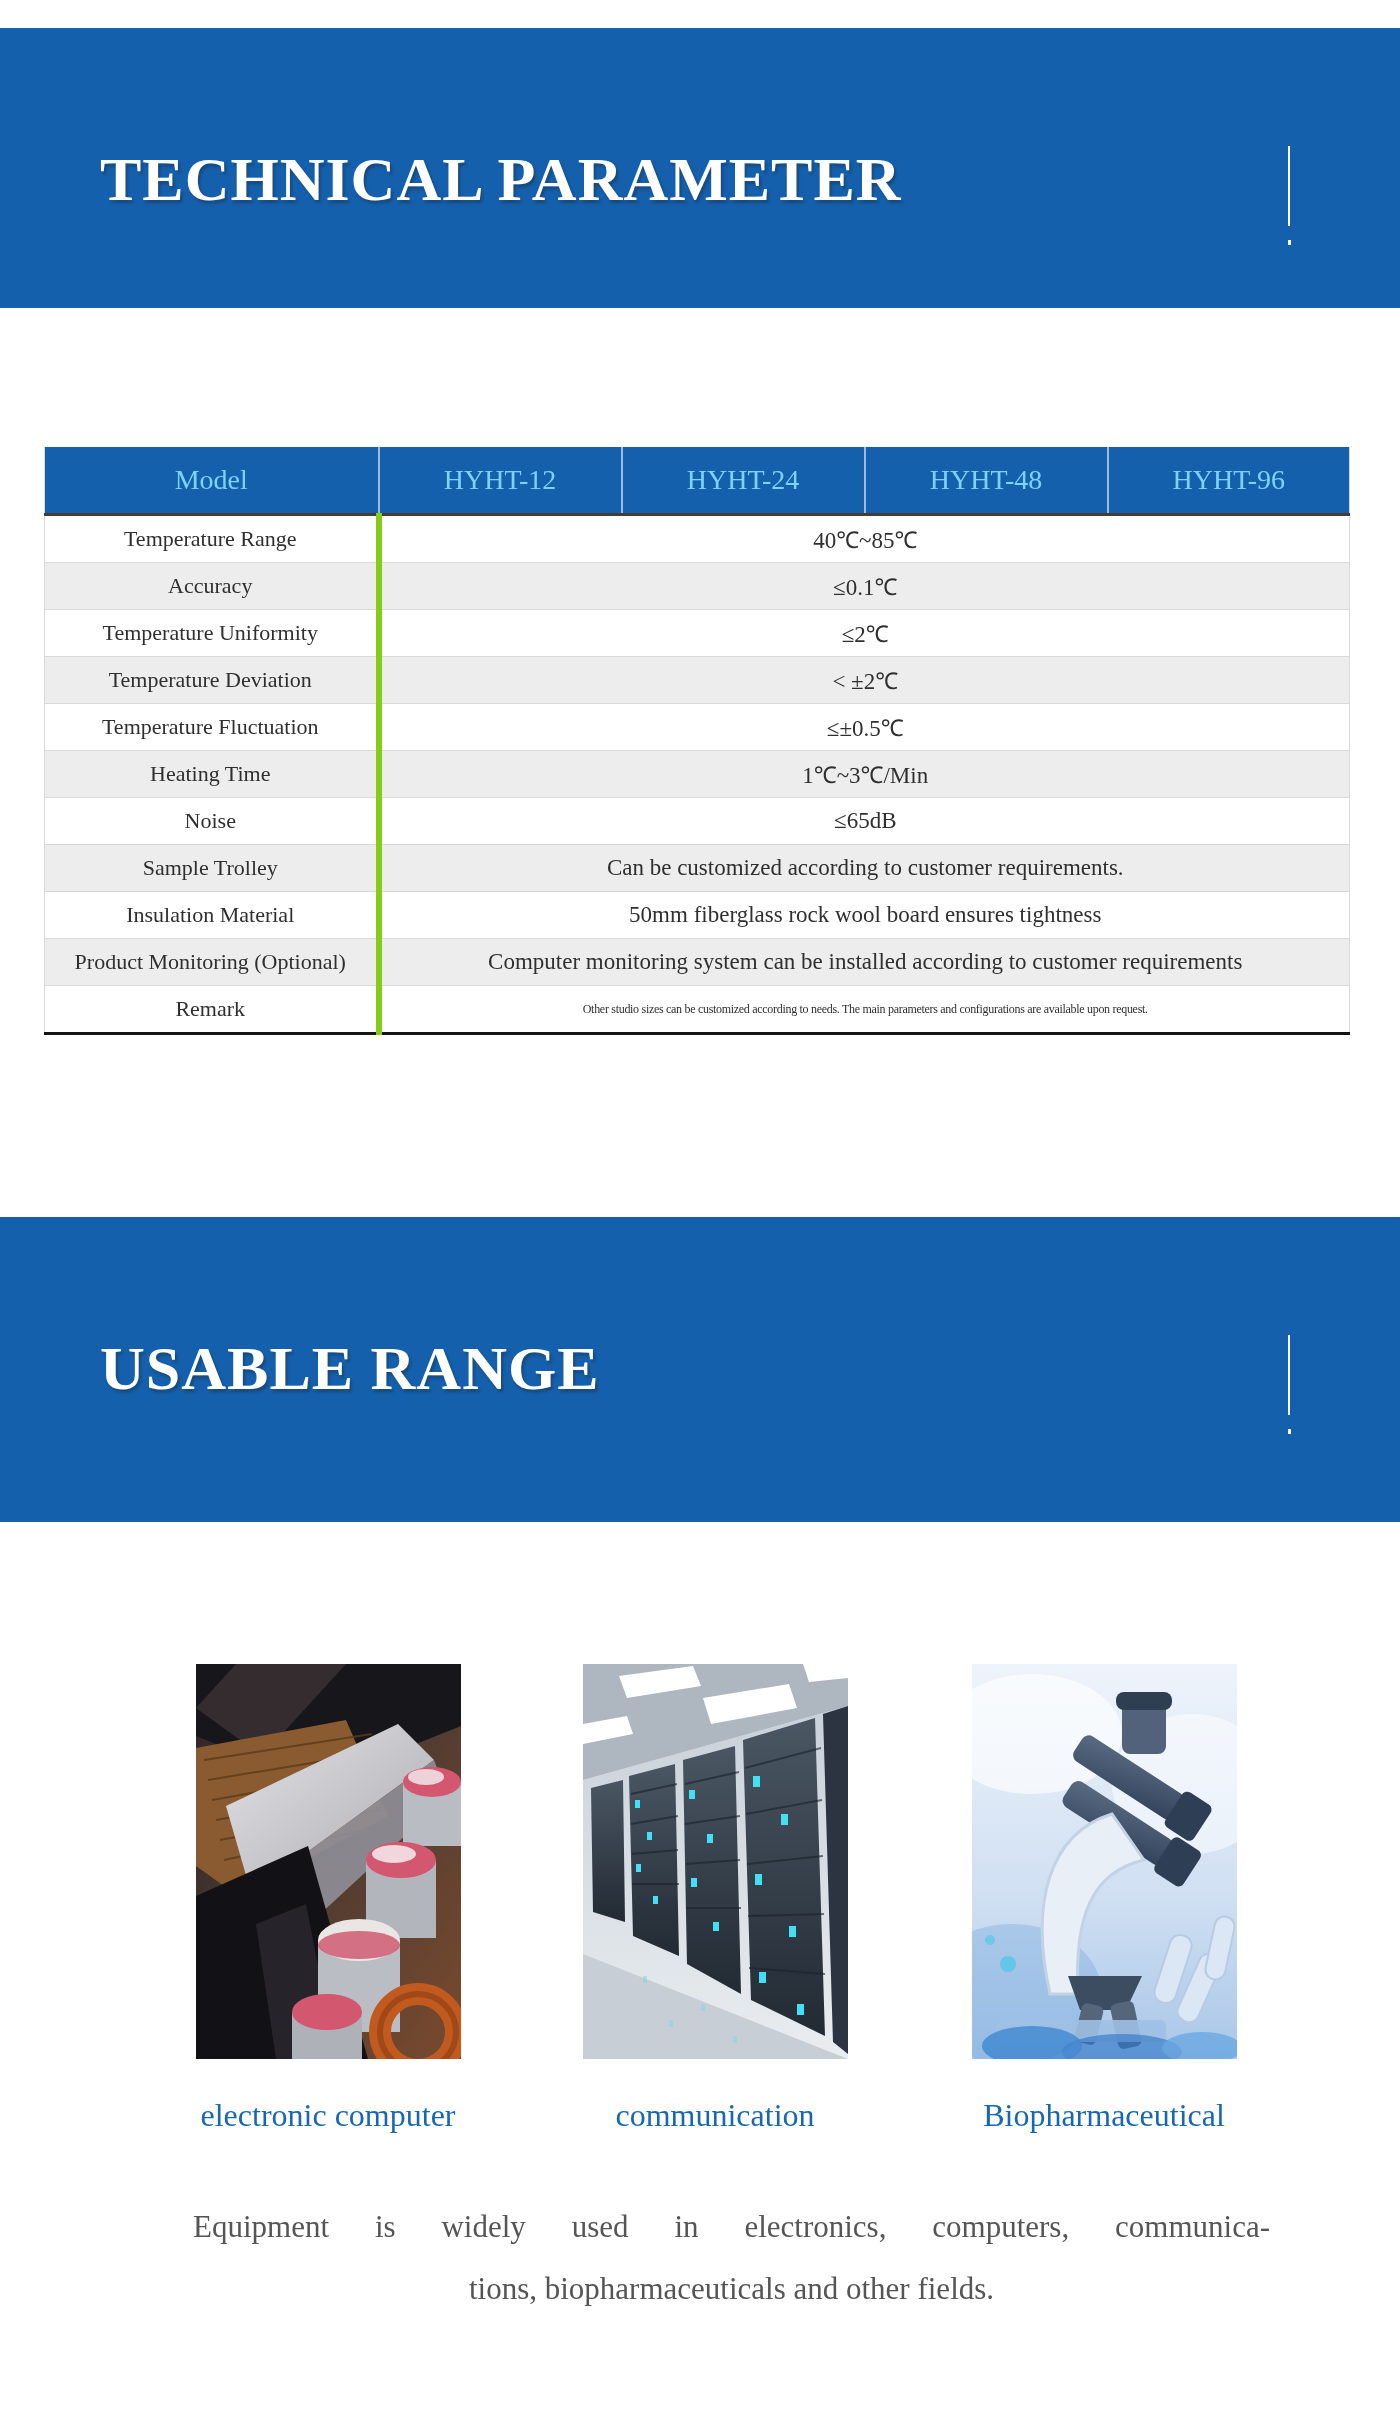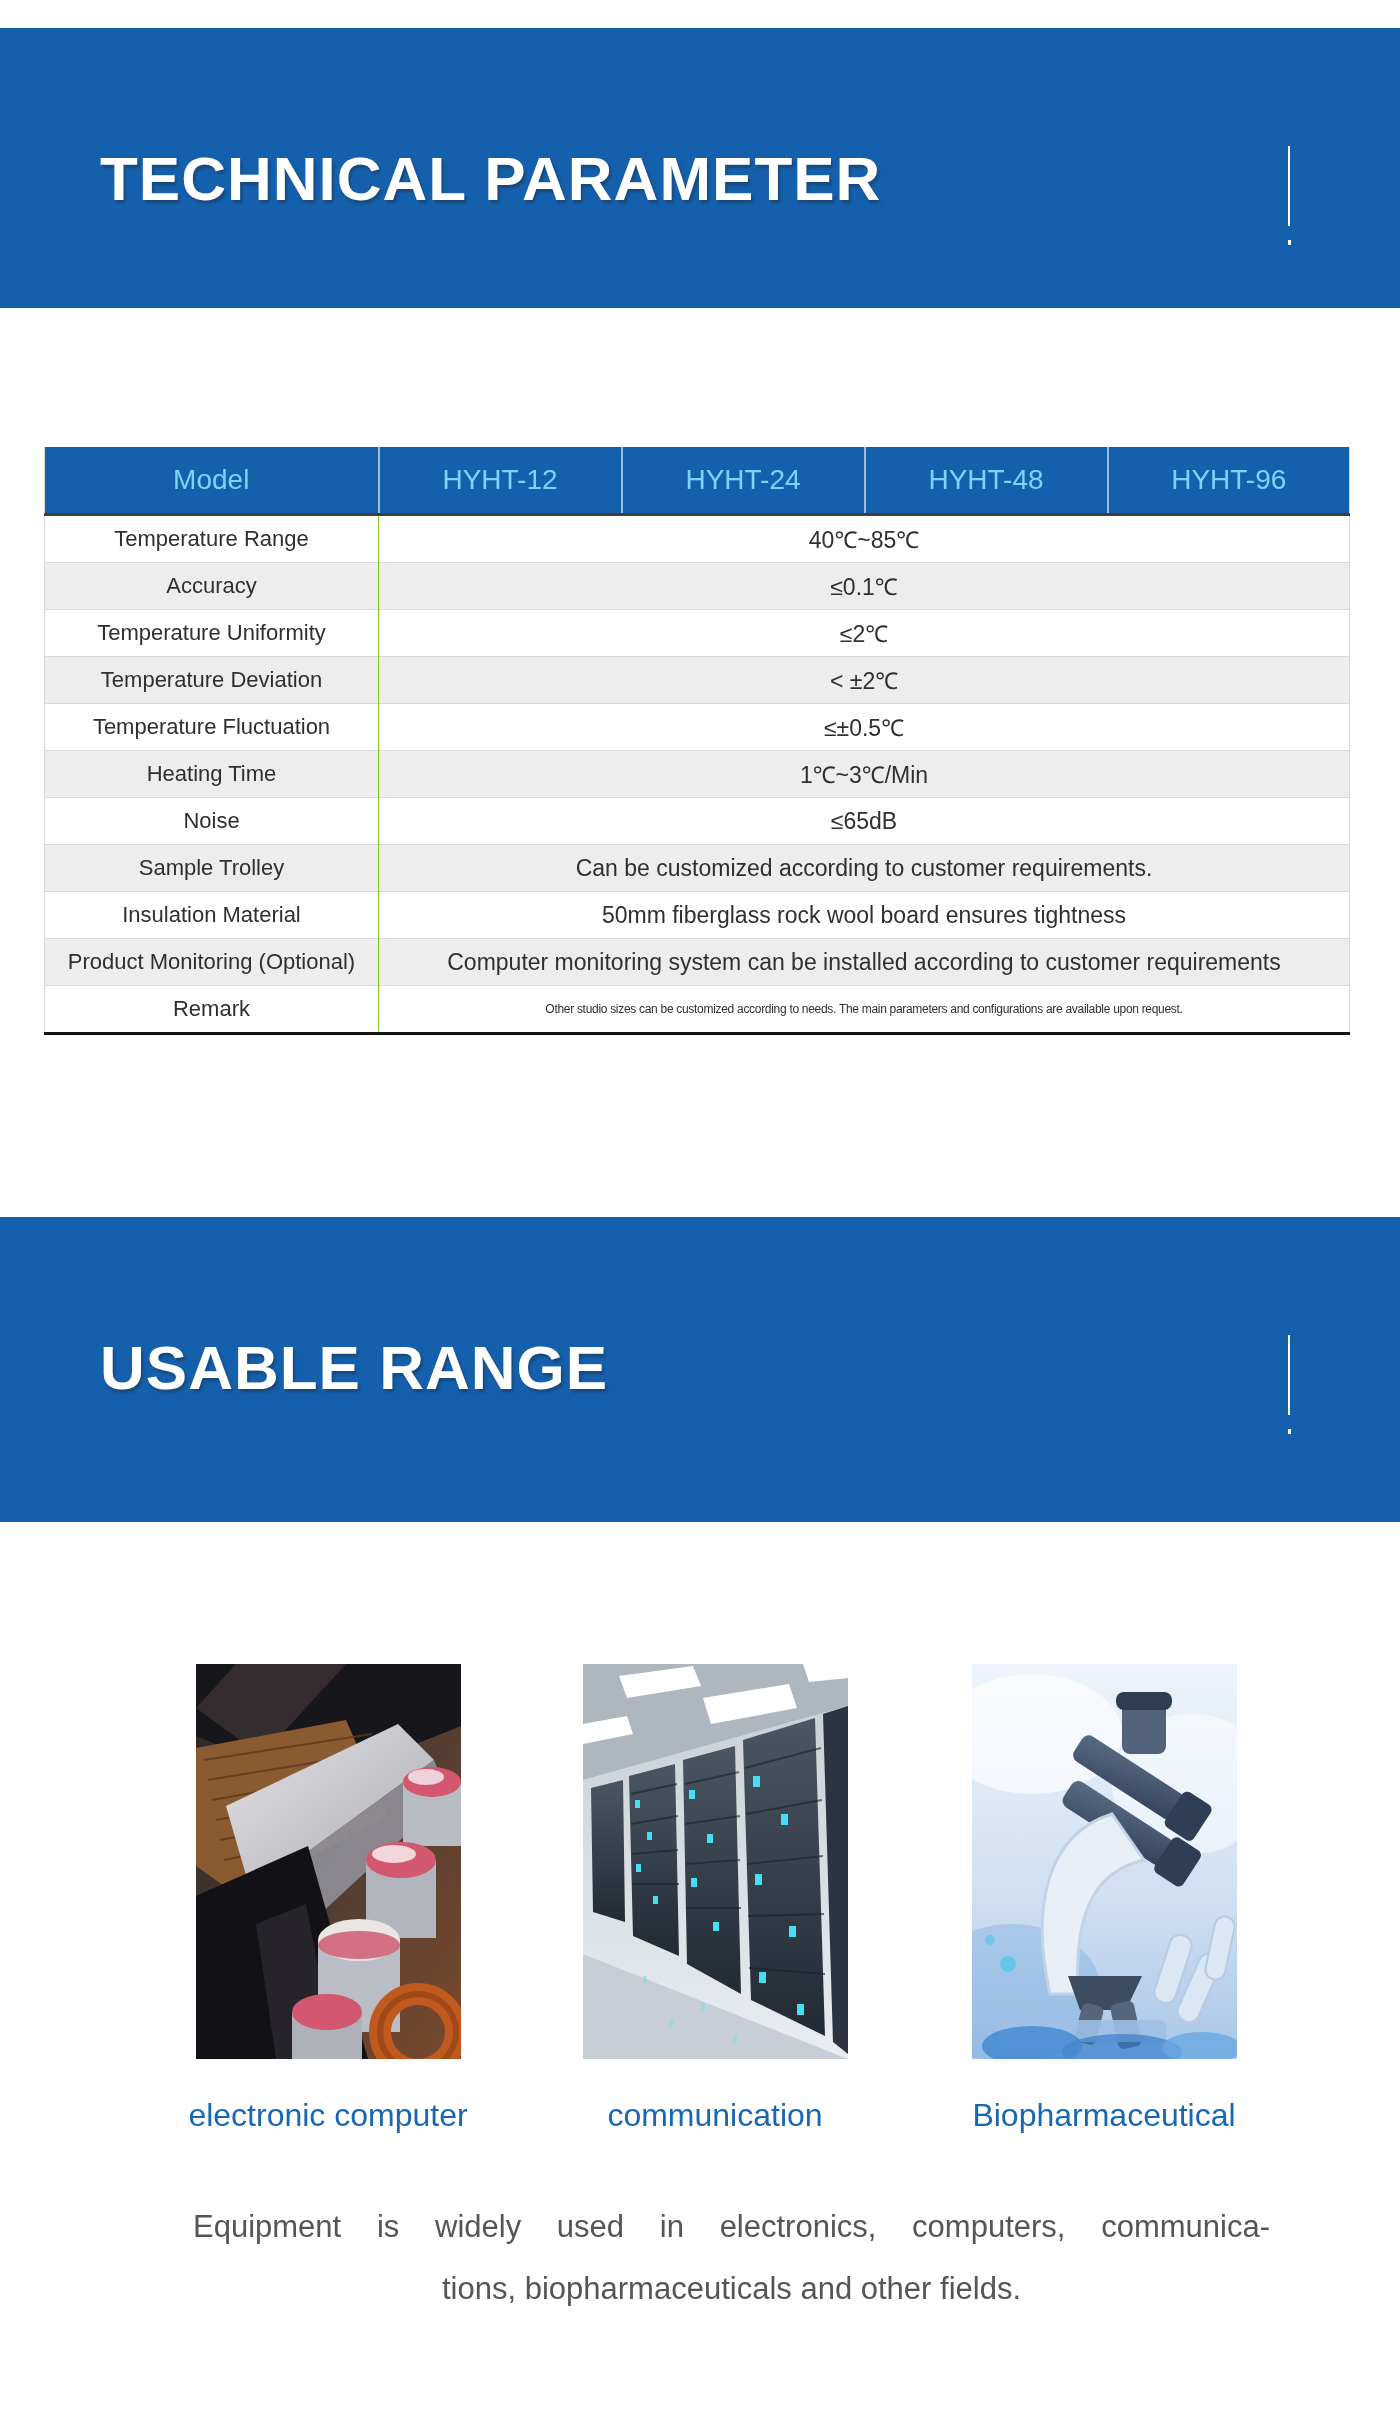--- a/index.html
+++ b/index.html
@@ -1,17 +1,17 @@
 <!DOCTYPE html>
 <html><head>
 <meta charset="utf-8">
 <style>
   html,body{margin:0;padding:0;background:#ffffff;}
   .page{position:relative;width:1400px;height:2414px;background:#ffffff;overflow:hidden;
-        font-family:Liberation Sans, sans-serif;}
+        font-family:Liberation Serif, serif;}
 
   
   .band{position:absolute;left:0;width:1400px;background:#1560ad;}
   .band1{top:28px;height:280px;}
   .band2{top:1217px;height:305px;}
   .band h1{position:absolute;left:100px;top:115px;margin:0;color:#ffffff;
            font-size:62px;font-weight:700;letter-spacing:1px;line-height:72px;
            text-shadow:2px 3px 3px rgba(30,30,30,.35);white-space:nowrap;}
   .vline{position:absolute;left:1288px;top:118px;width:2px;height:80px;background:#ffffff;}
   .vdot{position:absolute;left:1288px;top:212px;width:3px;height:5px;background:#ffffff;}
@@ -19,21 +19,21 @@
   
   .param-table{position:absolute;left:44px;top:447px;width:1305px;
                border-collapse:collapse;table-layout:fixed;
                border-left:1px solid #d9d9d9;border-right:1px solid #d9d9d9;
                border-bottom:3px solid #141414;}
   .param-table th{background:#1560ad;color:#7dd3fc;font-weight:400;font-size:28px;
                   height:64px;border-bottom:3px solid #443d37;}
   .param-table th + th{border-left:2px solid rgba(230,238,246,.65);}
   .param-table td{height:44px;border-top:1px solid #d9d9d9;color:#2f2f2f;
                   text-align:center;vertical-align:middle;}
-  .param-table td.label{font-size:22px;border-right:1px solid #84cc16;}
+  .param-table td.label{font-size:22px;border-right:6px solid #84cc16;}
   .param-table td.value{font-size:23px;}
   .param-table tbody tr:nth-child(even) td{background:#ededed;}
   .param-table tr.remark td.value{font-size:12px;letter-spacing:-0.3px;white-space:nowrap;overflow:hidden;}
 
   
   .figure{position:absolute;top:1664px;width:265px;height:395px;overflow:hidden;}
   .figure svg{display:block;width:265px;height:395px;}
   .fig1{left:196px;} .fig2{left:583px;} .fig3{left:972px;}
   .caption{position:absolute;top:2092px;width:360px;text-align:center;
            color:#1767b5;font-size:32px;line-height:46px;white-space:nowrap;}

